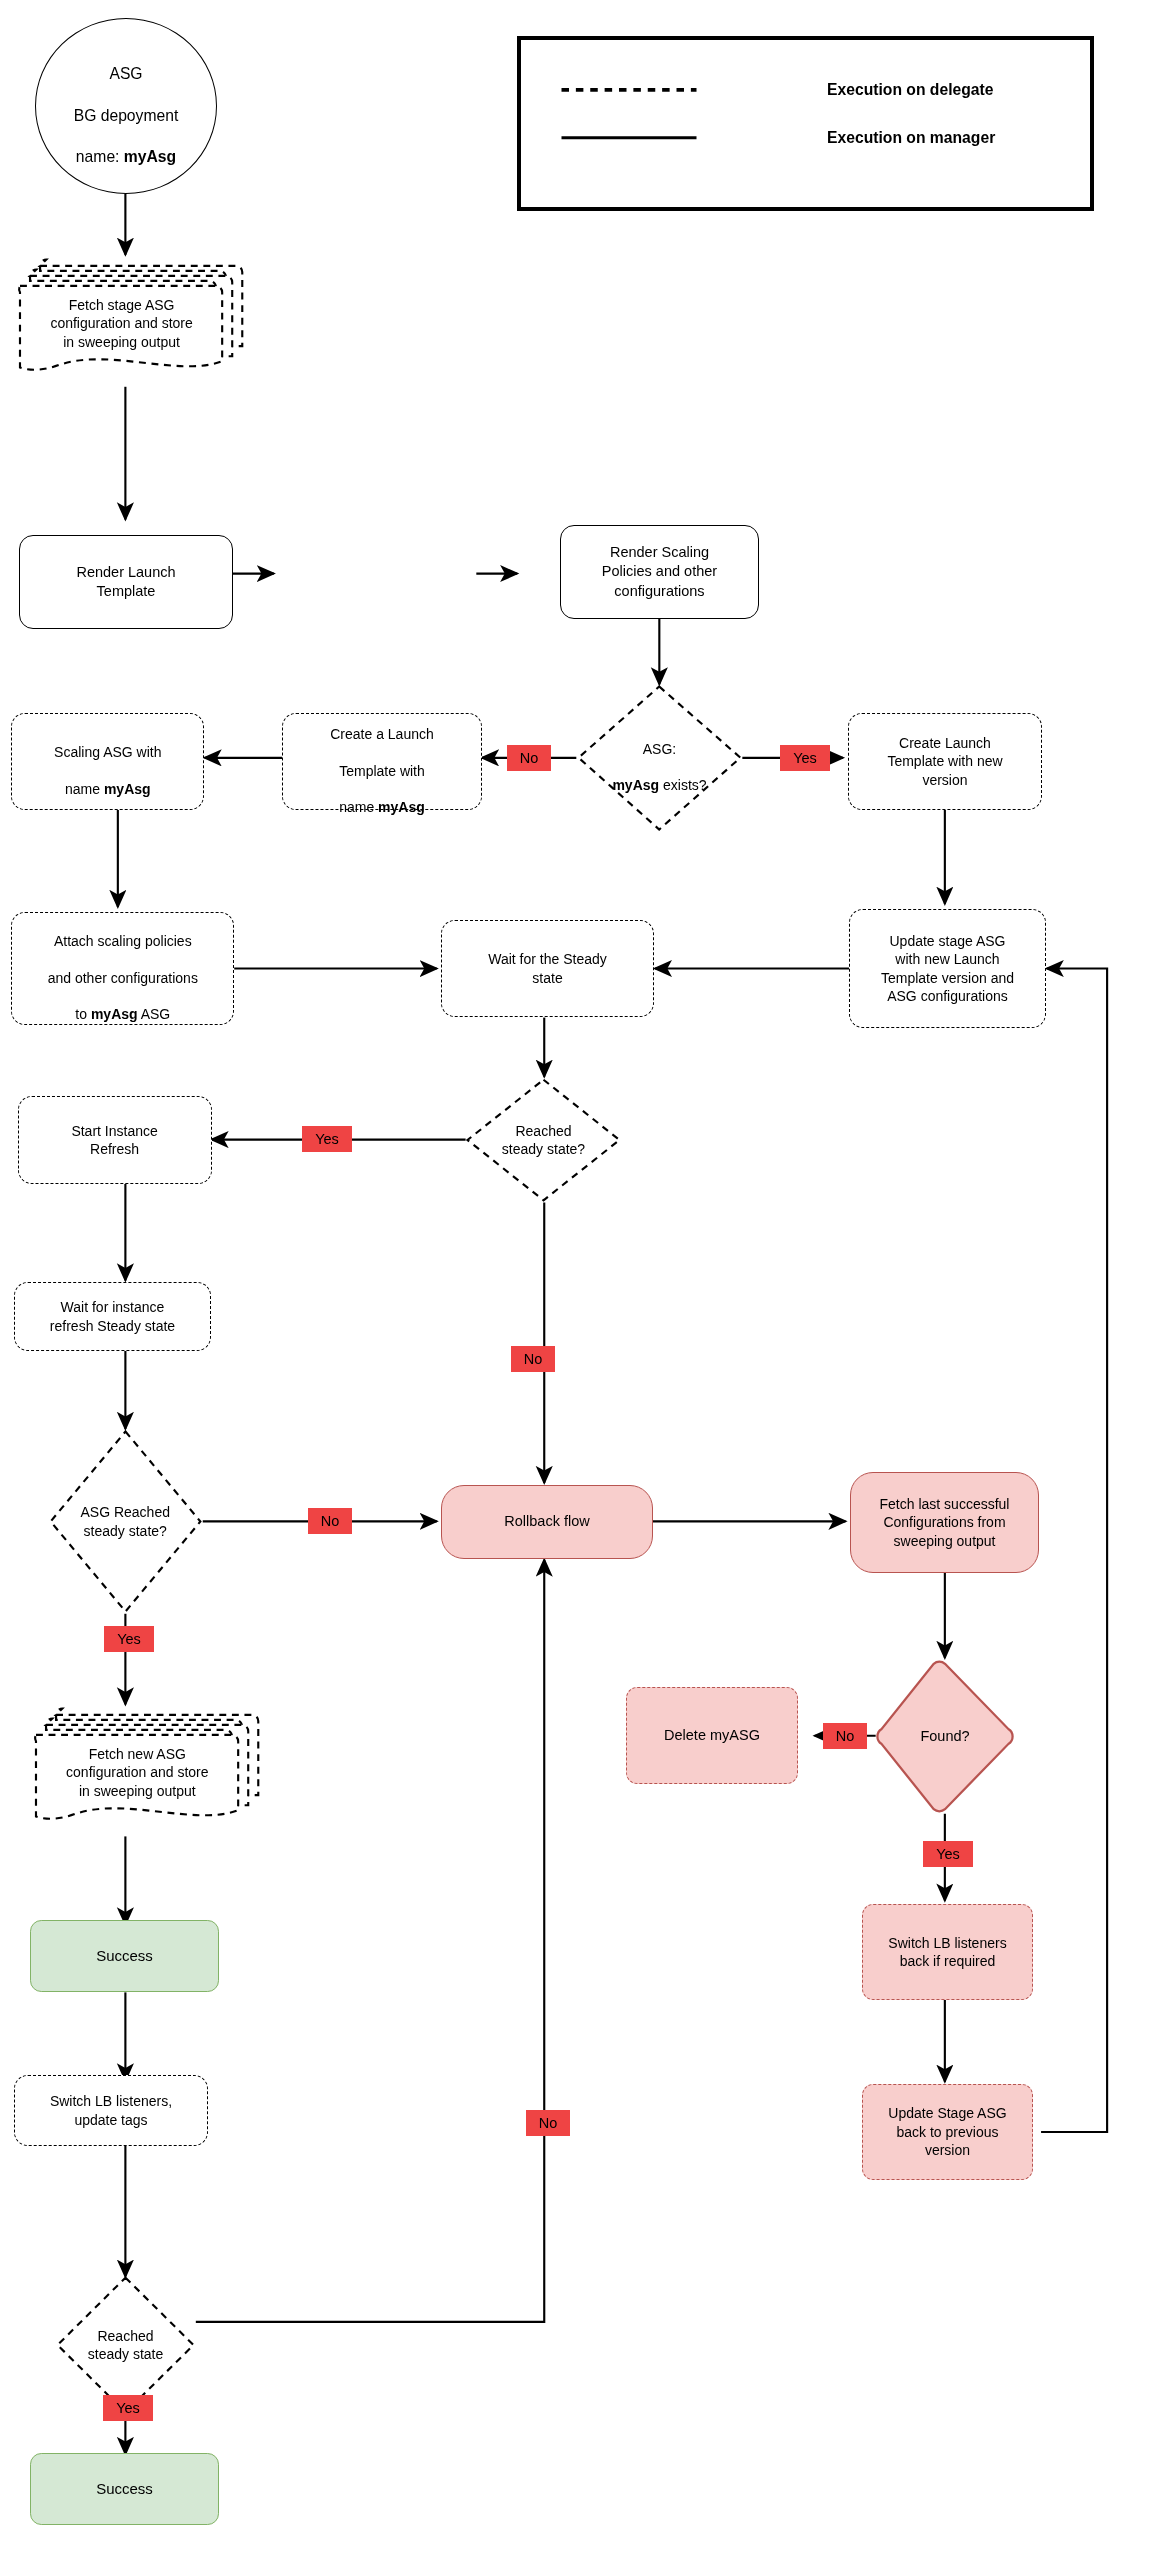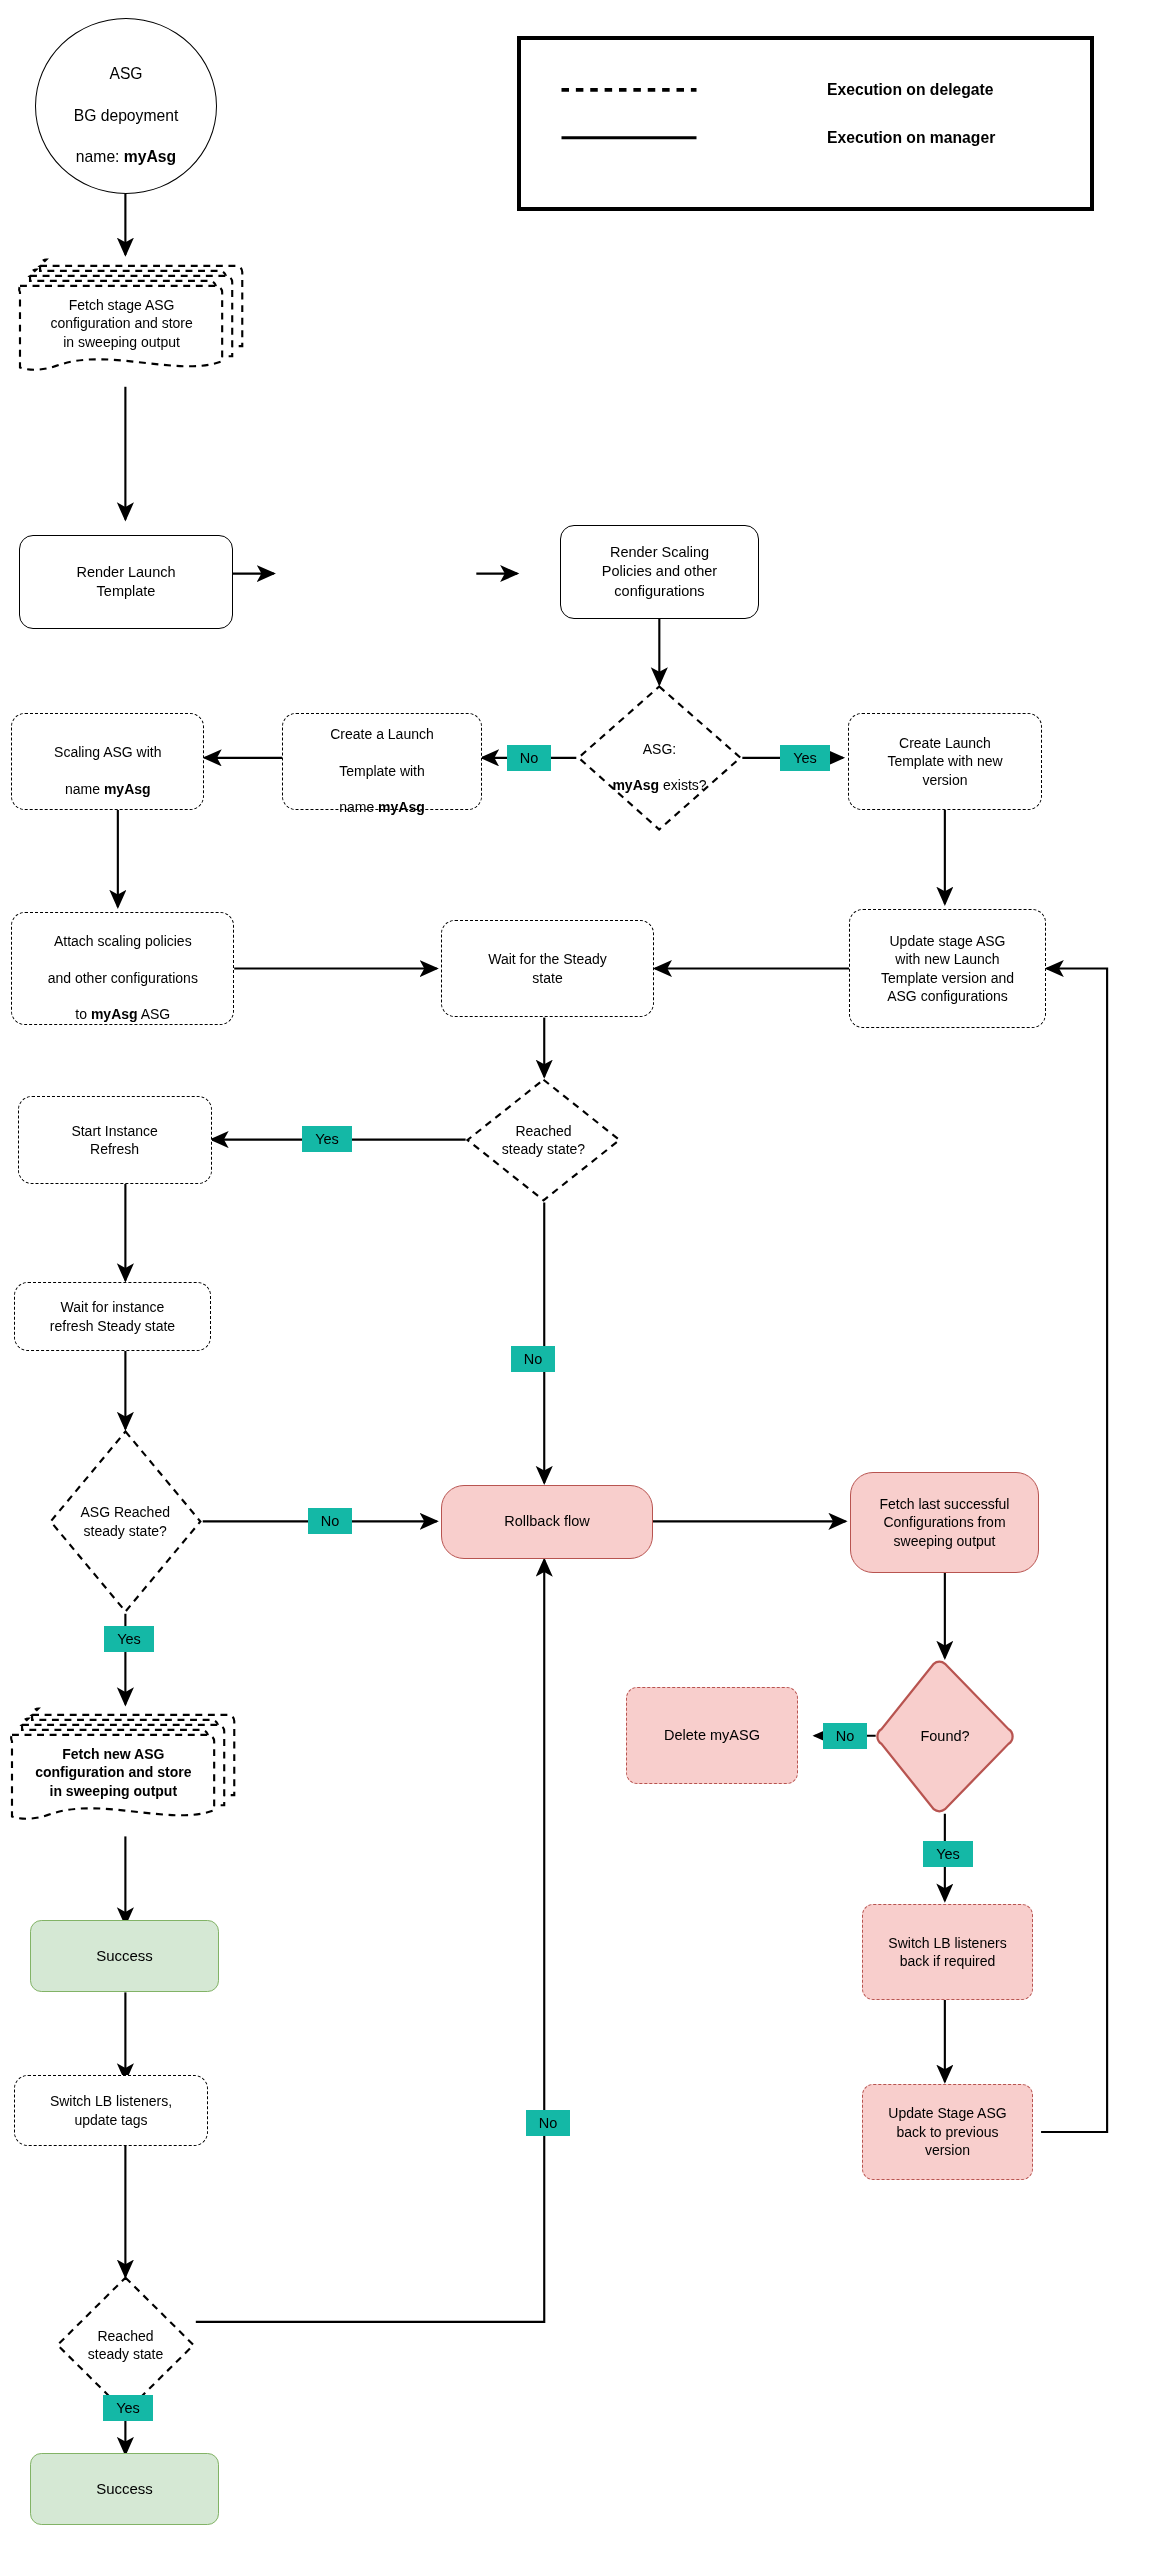--- a/index.html
+++ b/index.html
@@ -8,21 +8,21 @@
   #edges{position:absolute;left:0;top:0;width:1152px;height:2576px;}
   .node{position:absolute;box-sizing:border-box;display:flex;align-items:center;justify-content:center;text-align:center;color:#000;line-height:1.32;}
   .node .lbl{padding:0 5px;white-space:pre-line;}
   .solid-box{border:1.9px solid #000;border-radius:14px;background:#fff;}
   .dash-box{border:1.9px dashed #000;border-radius:14px;background:#fff;}
   .green-box{border:1.9px solid #82b366;border-radius:11.3px;background:#d5e8d4;}
   .red-box{border:1.9px solid #b85450;border-radius:23px;background:#f8cecc;}
   .red-box-dash{border:1.9px dashed #b85450;border-radius:11.3px;background:#f8cecc;}
   .ellipse{border:1.9px solid #000;border-radius:50%;background:#fff;}
   .legend-box{border:4.4px solid #000;background:#fff;}
-  .edge-label{position:absolute;background:#14b8a6;color:#000;padding:0 2.5px;display:flex;align-items:center;justify-content:center;white-space:nowrap;}
+  .edge-label{position:absolute;background:#ef4444;color:#000;padding:0 2.5px;display:flex;align-items:center;justify-content:center;white-space:nowrap;}
   .diamond-wrap{position:absolute;}
   .legend-row{position:absolute;display:flex;align-items:center;}
   .legend-text{font-weight:bold;}
   b{font-weight:bold;}
 </style>
 </head>
 <body>
 
 <div id="canvas">
 
@@ -230,21 +230,21 @@
   <div class="node red-box" style="left:441px;top:1485px;width:212px;height:74px;font-size:14.5px;">
     <div class="lbl">Rollback flow</div>
   </div>
 
   <div class="node red-box" style="left:850px;top:1472px;width:189px;height:101px;font-size:14px;">
     <div class="lbl">Fetch last successful
 Configurations from
 sweeping output</div>
   </div>
 
-  <div style="position:absolute;left:3px;top:1701px;width:239px;height:135px;font-weight:bold;">
+  <div style="position:absolute;left:27px;top:1701px;width:239px;height:135px;">
     <svg width="239" height="135" viewBox="0 0 380 215">
       <g fill="#fff" stroke="#000" stroke-width="3.4" stroke-dasharray="11 9">
         <path d="M46,22 h312 a10,10 0 0 1 10,10 v118 h-26 v-110 a10,10 0 0 0 -10,-10 h-286 v-8 a10,10 0 0 1 10,-10 z"></path>
         <path d="M30,38 h312 a10,10 0 0 1 10,10 v118 h-26 v-110 a10,10 0 0 0 -10,-10 h-286 v-8 a10,10 0 0 1 10,-10 z"></path>
         <path d="M14,54 h312 a10,10 0 0 1 10,10 v110 c-70,26 -180,-22 -260,6 c-22,8 -44,10 -62,4 v-120 a10,10 0 0 1 0,-10 z"></path>
       </g>
     </svg>
     <div class="node" style="left:8.8px;top:34px;width:203px;height:75px;font-size:14px;">
       <div class="lbl">Fetch new ASG
 configuration and store

